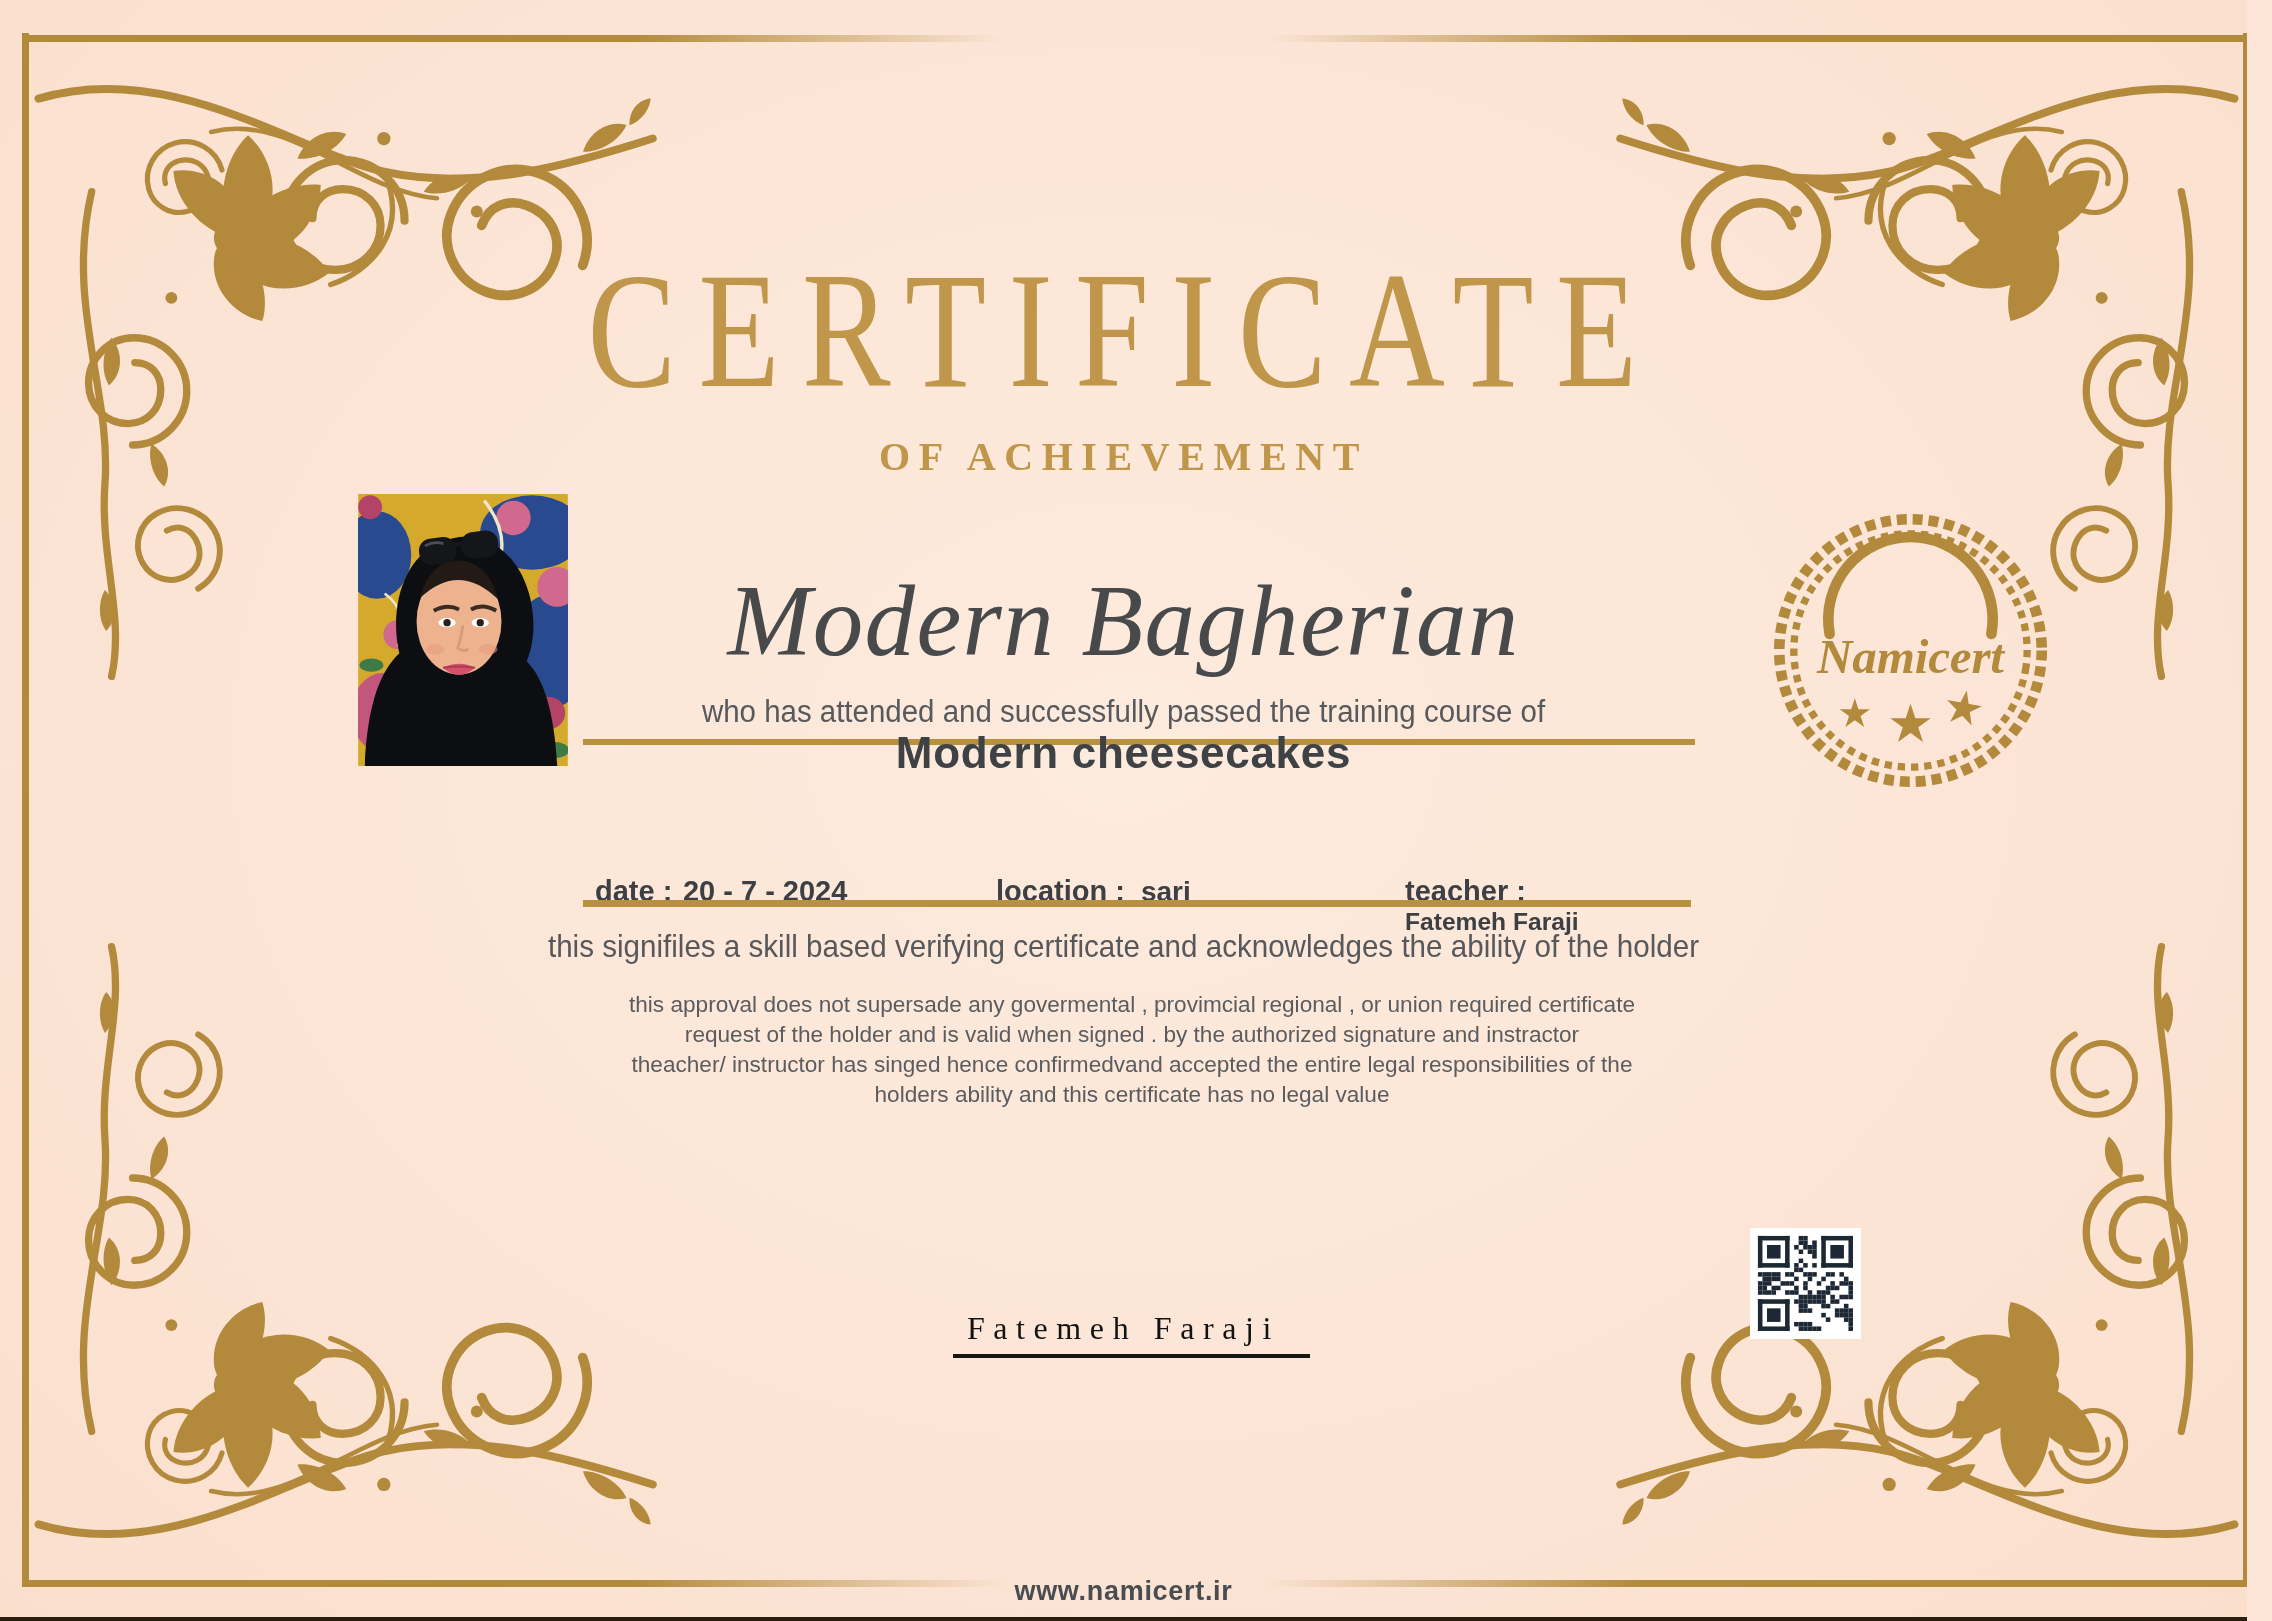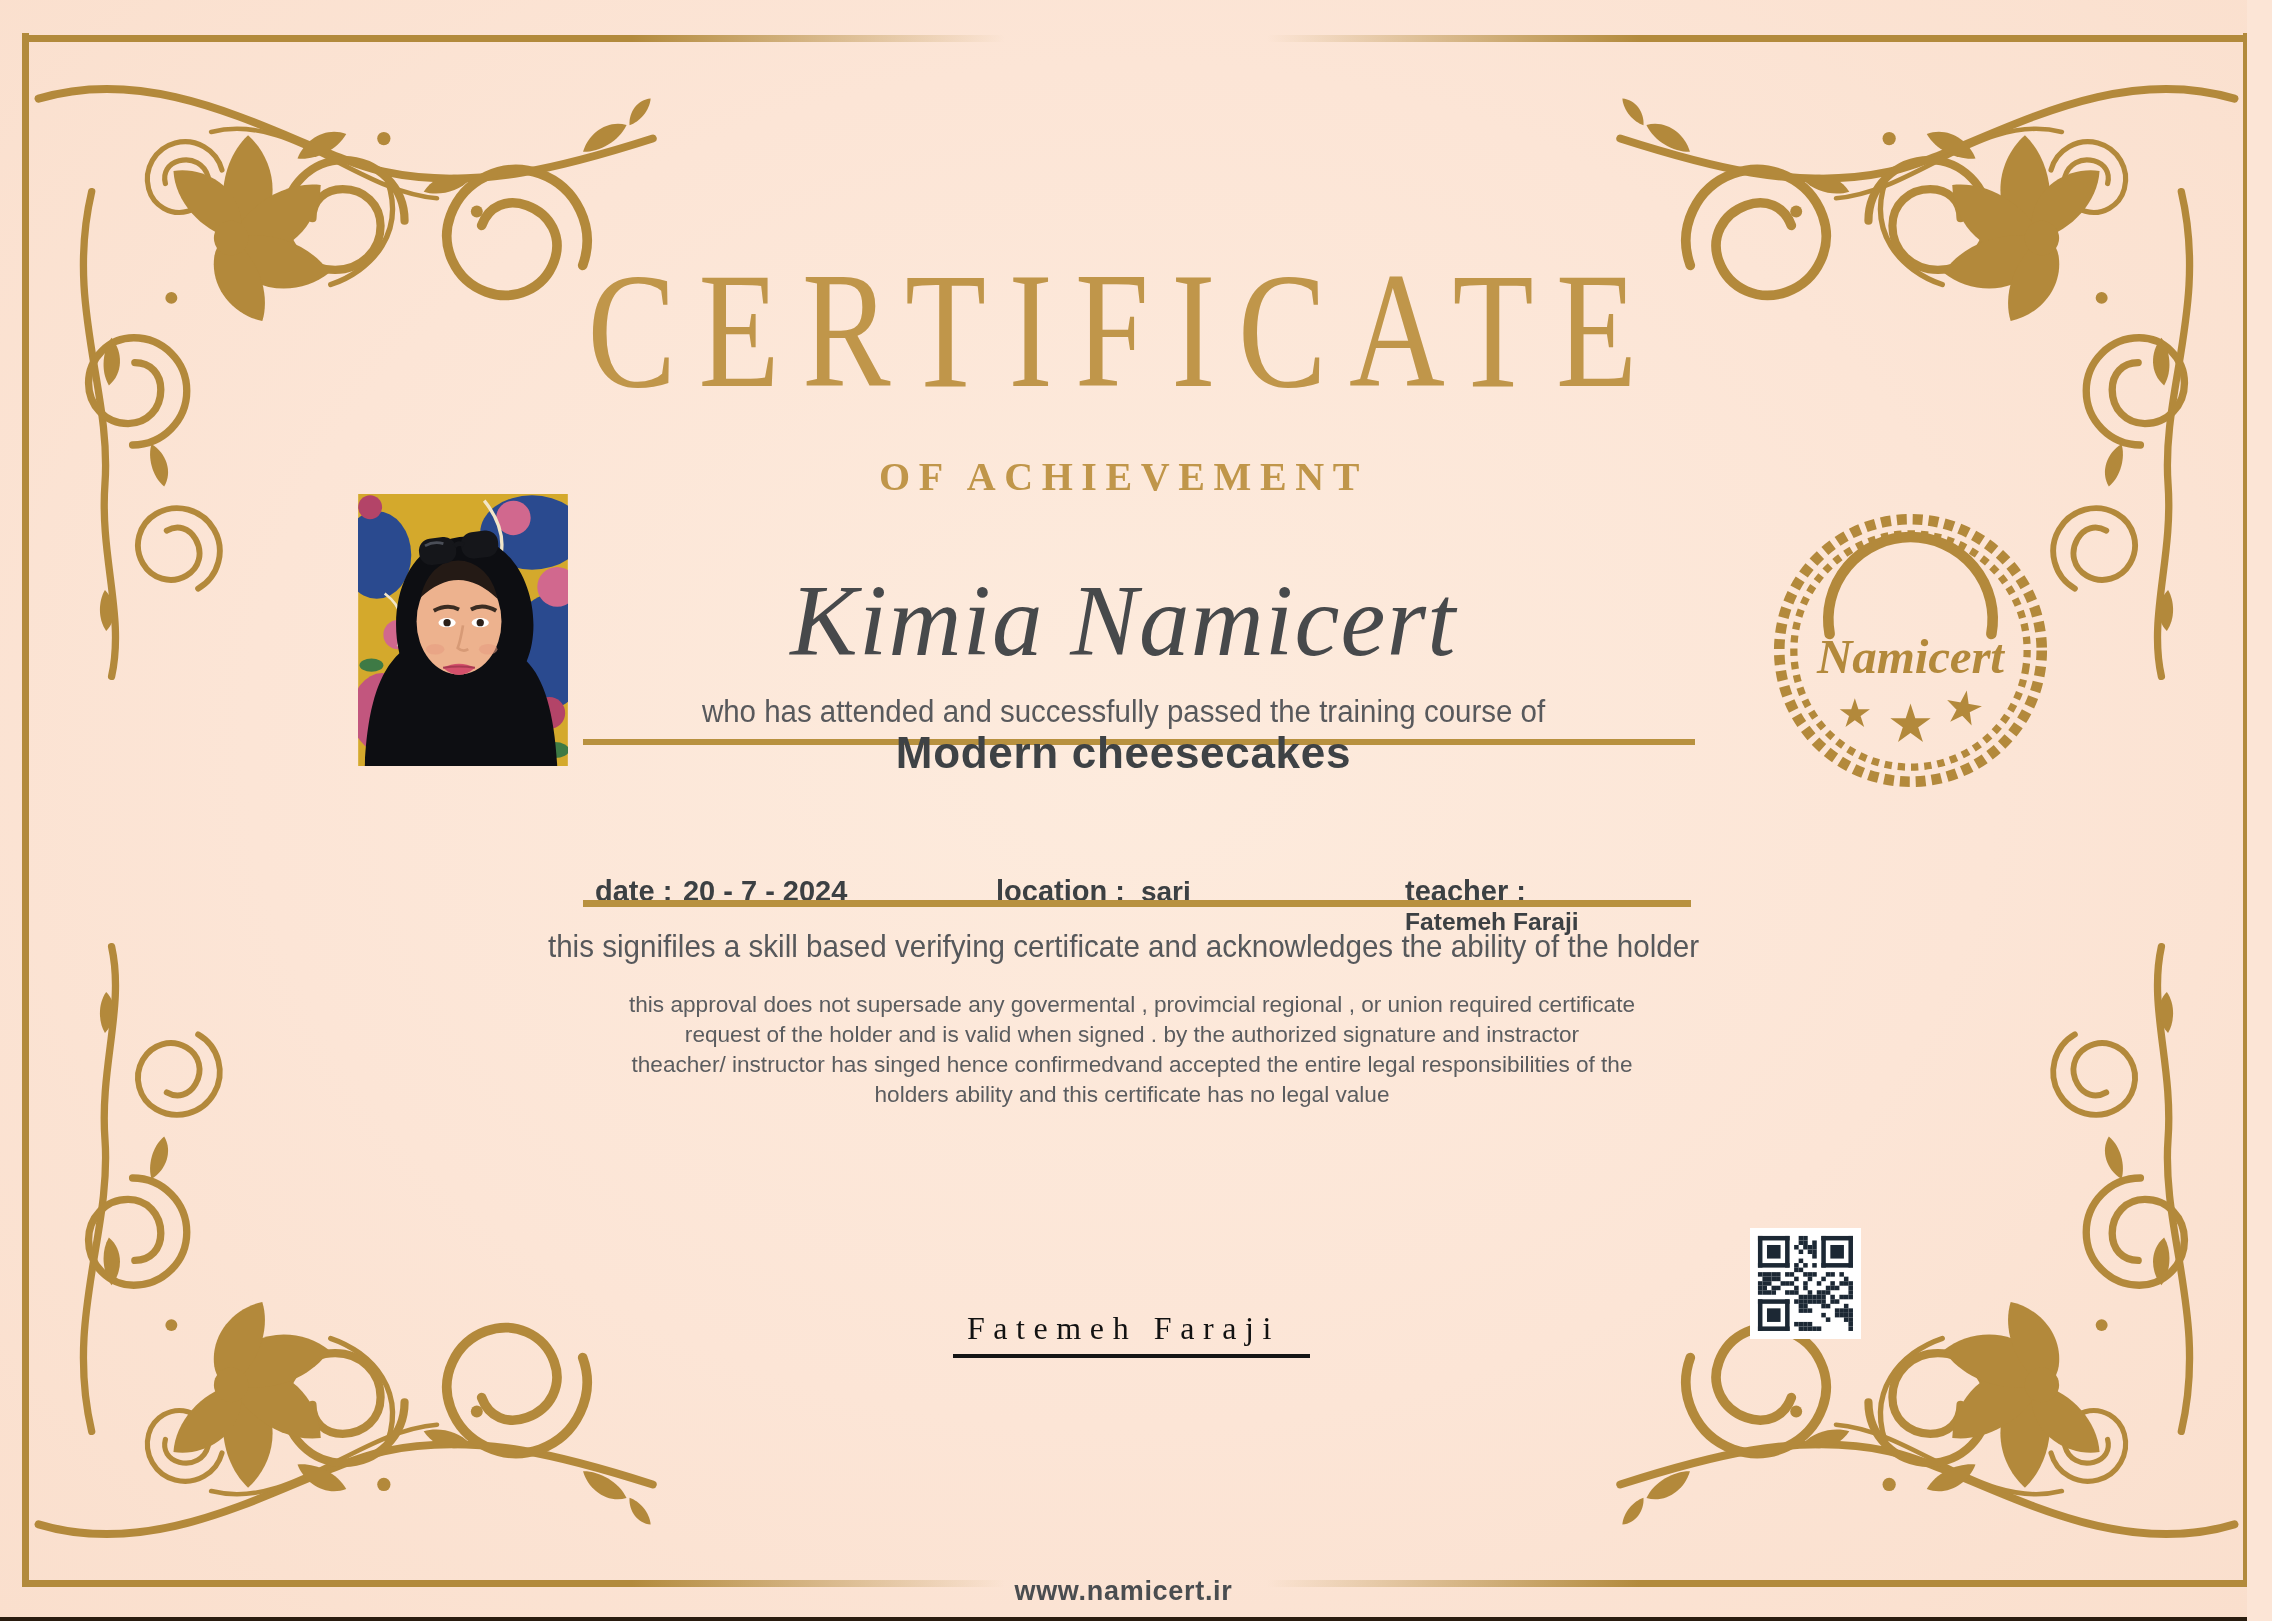--- a/index.html
+++ b/index.html
@@ -18,21 +18,21 @@
   
   .corner{position:absolute;width:664px;height:664px;}
   .corner.tl{left:12px;top:18.6px;}
   .corner.tr{left:1597px;top:18.6px;transform:scaleX(-1);}
   .corner.bl{left:12px;top:940px;transform:scaleY(-1);}
   .corner.br{left:1597px;top:940px;transform:scale(-1,-1);}
   
   .ctext{position:absolute;left:0;right:0;text-align:center;}
   .title{top:247px;font-family:"Liberation Serif",serif;font-weight:400;font-size:166px;line-height:1;
          letter-spacing:28px;color:#c0964a;transform:scaleX(.80);}
-  .subtitle{top:453px;font-family:"Liberation Serif",serif;font-weight:700;font-size:40px;
+  .subtitle{top:433px;font-family:"Liberation Serif",serif;font-weight:700;font-size:40px;
             letter-spacing:8.6px;color:#c0964a;}
   .recipient{top:563px;font-family:"Liberation Serif",serif;font-style:italic;font-size:101px;
              color:#47494b;letter-spacing:1.3px;}
   .attended{top:694px;font-size:31px;color:#58595c;transform:scaleX(.95);}
   .gold-line{position:absolute;background:#b8913f;}
   .line1{left:583px;top:739px;width:1112px;height:6px;}
   .line2{left:583px;top:900px;width:1108px;height:6.6px;}
   .course{top:728px;font-size:44px;font-weight:700;color:#3e4245;letter-spacing:0.7px;}
   .meta{position:absolute;top:865px;display:flex;align-items:baseline;color:#3c4043;font-weight:700;margin-top:10px;}
   .meta .lbl{font-size:29px;}
@@ -161,21 +161,21 @@
     <circle cx="218" cy="218" r="176" fill="none" stroke="#b3893b" stroke-width="11" stroke-dasharray="11 9" transform="rotate(8 218 218)"></circle>
     <path d="M 96 193 A 124 124 0 1 1 340 193" fill="none" stroke="#b3893b" stroke-width="16" stroke-linecap="round"></path>
     <text x="218" y="252" text-anchor="middle" font-family="Liberation Serif, serif" font-style="italic" font-weight="bold" font-size="74" fill="#b3893b" textLength="282">Namicert</text>
     <g fill="#b3893b">
       <path transform="translate(134 314) scale(24)" d="M0 -1 L0.588 0.809 L-0.951 -0.309 L0.951 -0.309 L-0.588 0.809 Z"></path>
       <path transform="translate(218 330) scale(32)" d="M0 -1 L0.588 0.809 L-0.951 -0.309 L0.951 -0.309 L-0.588 0.809 Z"></path>
       <path transform="translate(298 306) scale(28) rotate(10)" d="M0 -1 L0.588 0.809 L-0.951 -0.309 L0.951 -0.309 L-0.588 0.809 Z"></path>
     </g>
   </svg>
 
-  <div class="ctext recipient">Kimia Namicert</div>
+  <div class="ctext recipient">Modern Bagherian</div>
   <div class="ctext attended">who has attended and successfully passed the training course of</div>
   <div class="gold-line line1"></div>
   <div class="ctext course">Modern cheesecakes</div>
 
   <div class="meta date">
     <span class="lbl">date :</span>
     <span class="val">20 - 7 - 2024</span>
   </div>
   <div class="meta loc">
     <span class="lbl">location :</span>

